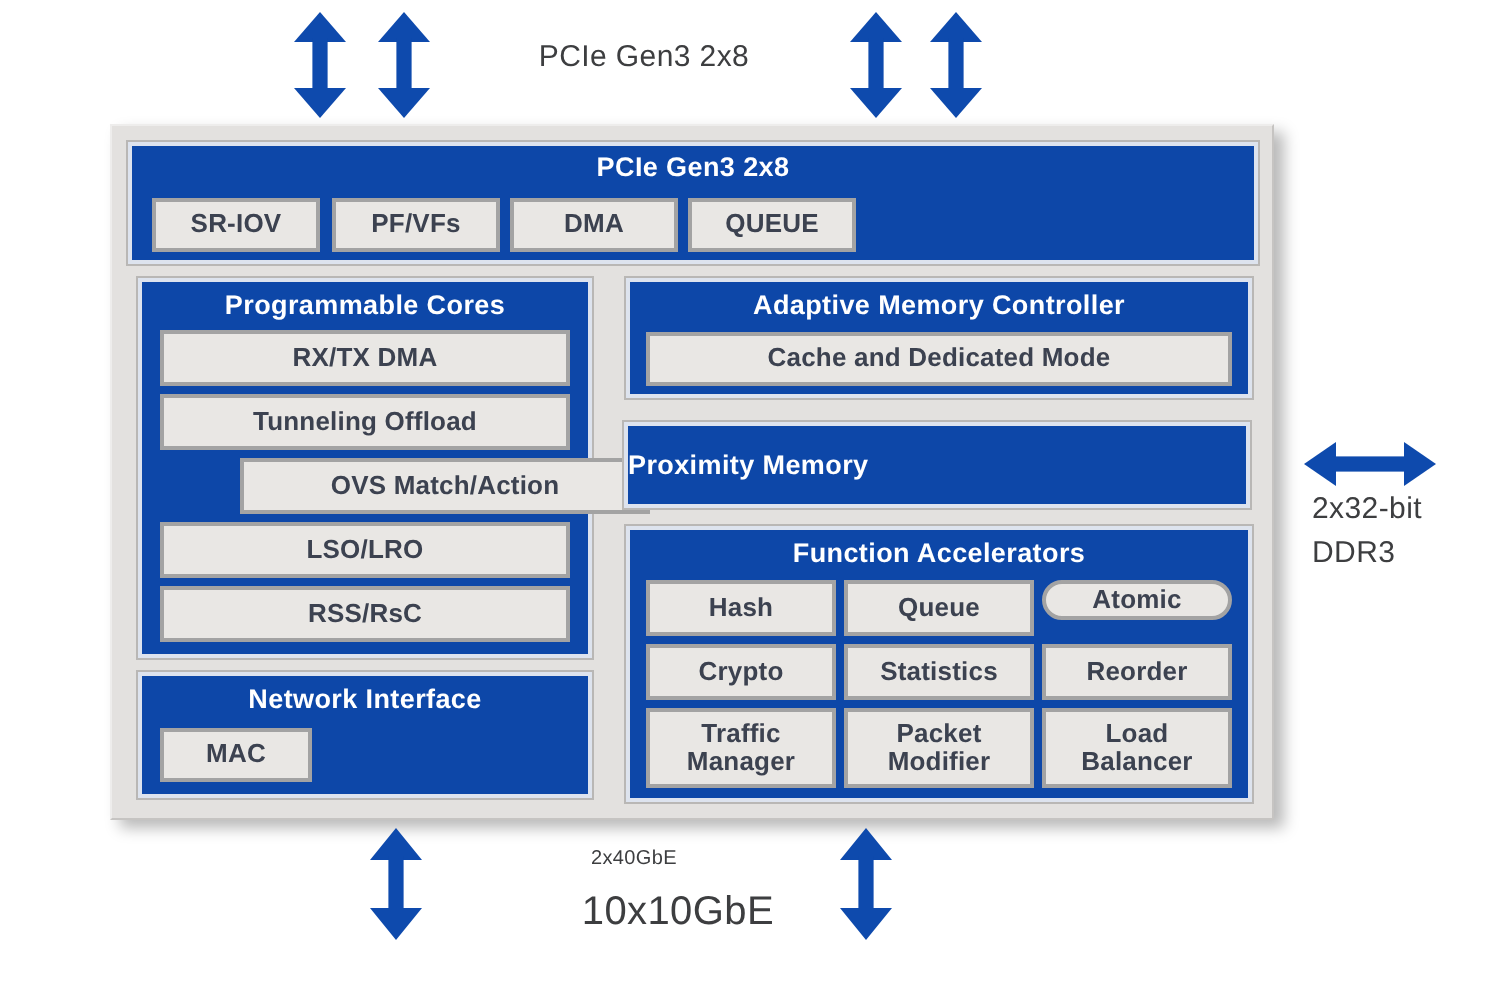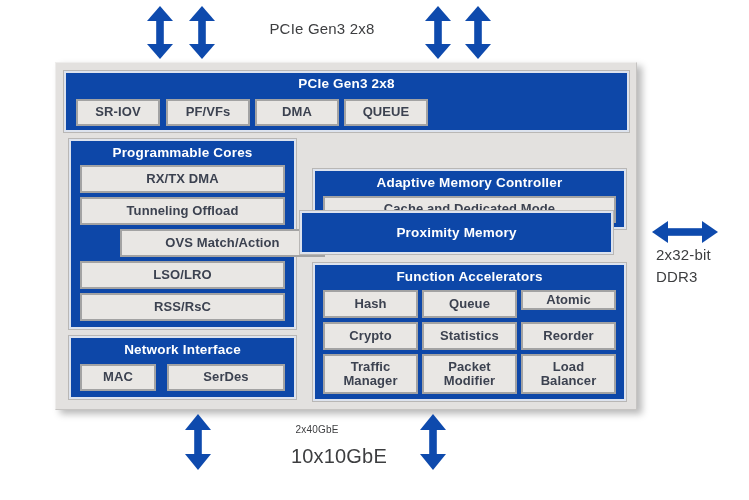--- a/index.html
+++ b/index.html
@@ -85,37 +85,36 @@
     <div class="gray-box" style="left:9px; top:24px;  width:205px; height:28px;">RX/TX DMA</div>
     <div class="gray-box" style="left:9px; top:56px;  width:205px; height:28px;">Tunneling Offload</div>
     <div class="gray-box" style="left:9px; top:88px;  width:205px; height:28px;margin-left:40px;">OVS Match/Action</div>
     <div class="gray-box" style="left:9px; top:120px; width:205px; height:28px;">LSO/LRO</div>
     <div class="gray-box" style="left:9px; top:152px; width:205px; height:28px;">RSS/RsC</div>
   </div>
 
   <div class="abs blue-box" style="left:13px; top:273px; width:227px; height:63px;">
     <div class="blue-title" style="margin-top:4px;">Network Interface</div>
     <div class="gray-box" style="left:9px;  top:26px; width:76px;  height:27px;">MAC</div>
-    <div class="gray-box" style="left:96px; top:26px; width:118px; height:27px;">SerDes</div>
   </div>
 
-  <div class="abs blue-box" style="left:257px; top:76px; width:313px; height:60px;margin-top:30px;">
+  <div class="abs blue-box" style="left:257px; top:76px; width:313px; height:60px;">
     <div class="blue-title" style="margin-top:4px;">Adaptive Memory Controller</div>
     <div class="gray-box" style="left:8px; top:25px; width:293px; height:27px;">Cache and Dedicated Mode</div>
   </div>
 
-  <div class="abs blue-box" style="left:244px; top:148px; width:313px; height:43px; display:flex; align-items:center; justify-content:center;">
+  <div class="abs blue-box" style="left:256px; top:148px; width:313px; height:43px; display:flex; align-items:center; ">
     <div class="blue-title">Proximity Memory</div>
   </div>
 
   <div class="abs blue-box" style="left:257px; top:200px; width:313px; height:138px;">
     <div class="blue-title" style="margin-top:4px;">Function Accelerators</div>
     <div class="gray-box" style="left:8px;   top:25px; width:95px; height:28px;">Hash</div>
     <div class="gray-box" style="left:107px; top:25px; width:95px; height:28px;">Queue</div>
-    <div class="gray-box" style="left:206px; top:25px; width:95px; height:20px;">Atomic</div>
+    <div class="gray-box" style="left:206px; top:25px; width:95px; height:20px;border-radius:14px;">Atomic</div>
     <div class="gray-box" style="left:8px;   top:57px; width:95px; height:28px;">Crypto</div>
     <div class="gray-box" style="left:206px; top:57px; width:95px; height:28px;">Reorder</div>
     <div class="gray-box" style="left:107px; top:57px; width:95px; height:28px;">Statistics</div>
     <div class="gray-box" style="left:8px;   top:89px; width:95px; height:40px; padding:0 14px;">Traffic Manager</div>
     <div class="gray-box" style="left:107px; top:89px; width:95px; height:40px; padding:0 14px;">Packet Modifier</div>
     <div class="gray-box" style="left:206px; top:89px; width:95px; height:40px; padding:0 14px;">Load Balancer</div>
   </div>
 </div>
 
 <svg class="arrow abs" style="left:652px; top:221px;" width="66" height="22" viewBox="0 0 66 22">

